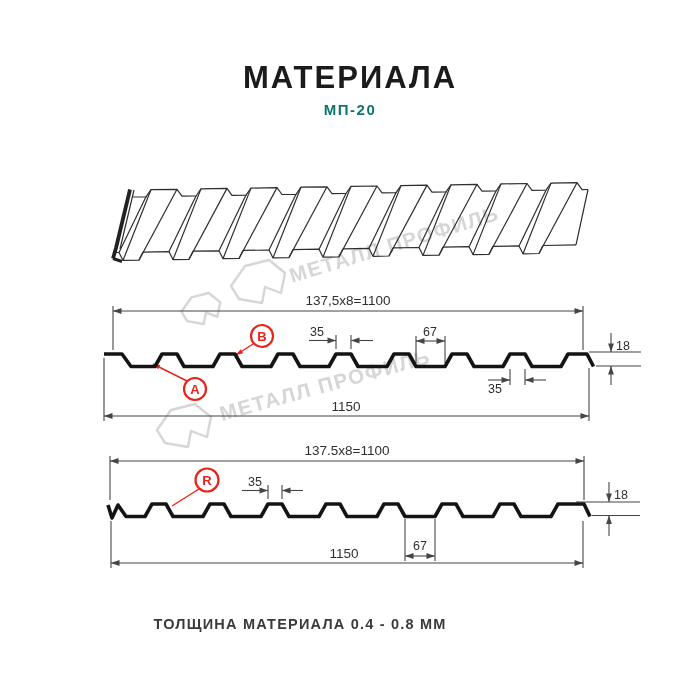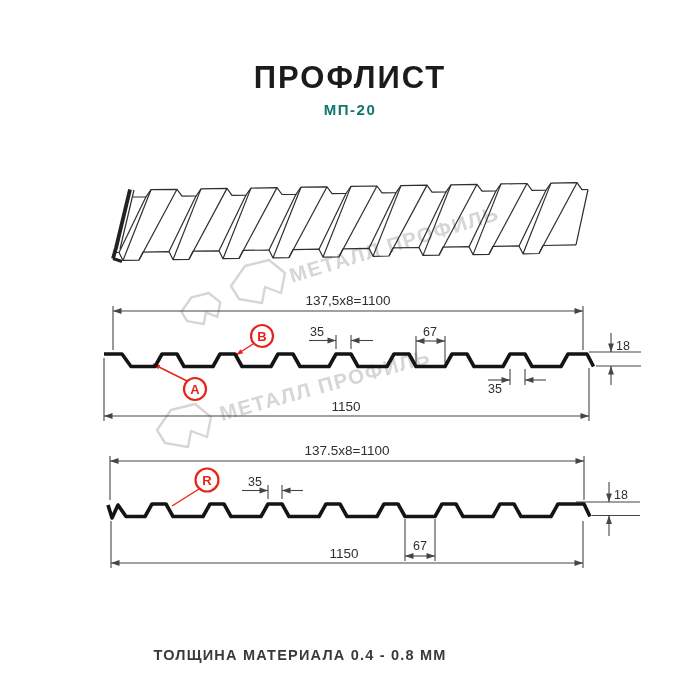--- a/index.html
+++ b/index.html
@@ -3,34 +3,34 @@
 <meta charset="utf-8">
 <style>
   html,body{margin:0;padding:0;background:#ffffff;}
   .page{position:relative;width:700px;height:700px;background:#ffffff;overflow:hidden;
         font-family:"Liberation Sans",sans-serif;}
   .title{position:absolute;left:0;top:60px;width:700px;text-align:center;
          font-size:31px;font-weight:800;letter-spacing:2px;color:#1b1b1b;}
   .subtitle{position:absolute;left:0;top:101px;width:700px;text-align:center;
          font-size:15px;font-weight:700;letter-spacing:1.5px;color:#0f766e;}
   .footer{position:absolute;left:0;top:616px;width:600px;text-align:center;
-         font-size:14.5px;font-weight:600;letter-spacing:1.2px;color:#3a3a3a;margin-top:31px;}
+         font-size:14.5px;font-weight:600;letter-spacing:1.2px;color:#3a3a3a;}
   svg{position:absolute;left:0;top:0;}
   svg text{font-family:"Liberation Sans",sans-serif;}
   .dimtxt{font-size:12.5px;fill:#2f2f2f;}
   .bigdim{font-size:13.5px;fill:#2f2f2f;}
   .redlbl{font-size:13px;font-weight:bold;}
   .wmtxt{font-size:20.5px;font-weight:bold;letter-spacing:1.5px;}
 </style>
 </head>
 <body>
 
 <div class="page">
 
-  <div class="title">ПРОФЛИСТ</div>
+  <div class="title">МАТЕРИАЛА</div>
   <div class="subtitle">МП-20</div>
 
   <svg id="diagram" width="700" height="700" viewBox="0 0 700 700">
 
     <g id="g-watermarks">
       <text class="wmtxt" x="292" y="283" transform="rotate(-17 292 283)" fill="#d6d6d6">МЕТАЛЛ ПРОФИЛЬ</text>
       <text class="wmtxt" x="222" y="421" transform="rotate(-15.5 222 421)" fill="#d6d6d6">МЕТАЛЛ ПРОФИЛЬ</text>
     <path d="M231,286 L245,266 L269,260 L285,273 L281,293 L265,287 L262,303 L239,299 Z" fill="none" stroke="#d6d6d6" stroke-width="2.4" stroke-linejoin="round" stroke-linecap="butt"></path>
         <path d="M157,430 L171,410 L195,404 L211,417 L207,437 L191,431 L188,447 L165,443 Z" fill="none" stroke="#d6d6d6" stroke-width="2.4" stroke-linejoin="round" stroke-linecap="butt"></path>
         <path d="M181.4,311.7 L191.5,297.3 L208.8,293 L220.3,302.4 L217.4,316.8 L205.9,312.4 L203.8,324 L187.2,321.1 Z" fill="none" stroke="#d6d6d6" stroke-width="2.4" stroke-linejoin="round" stroke-linecap="butt"></path>

